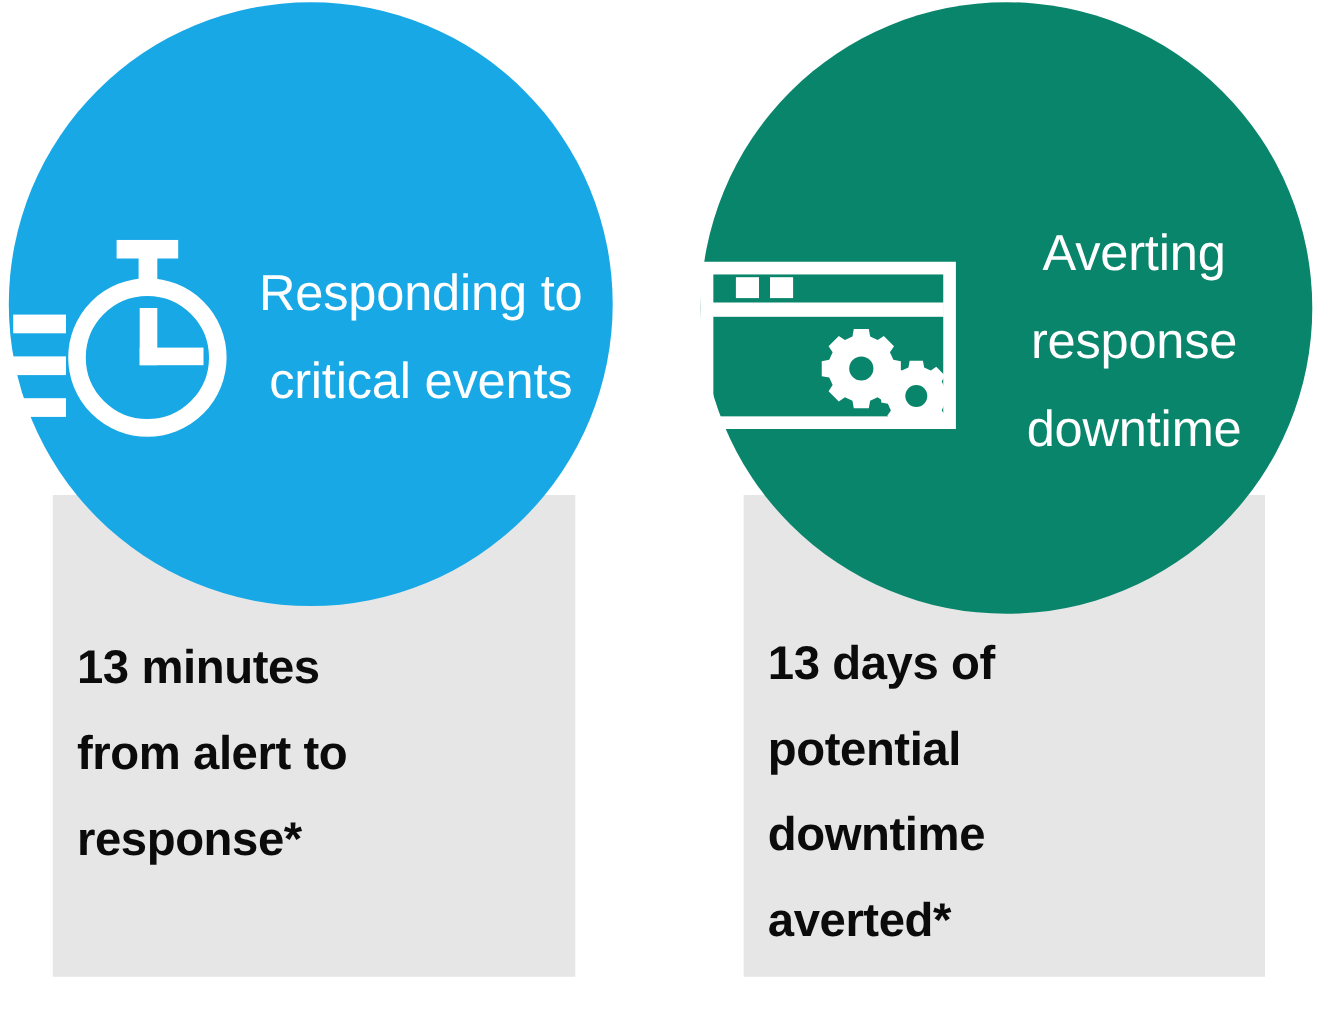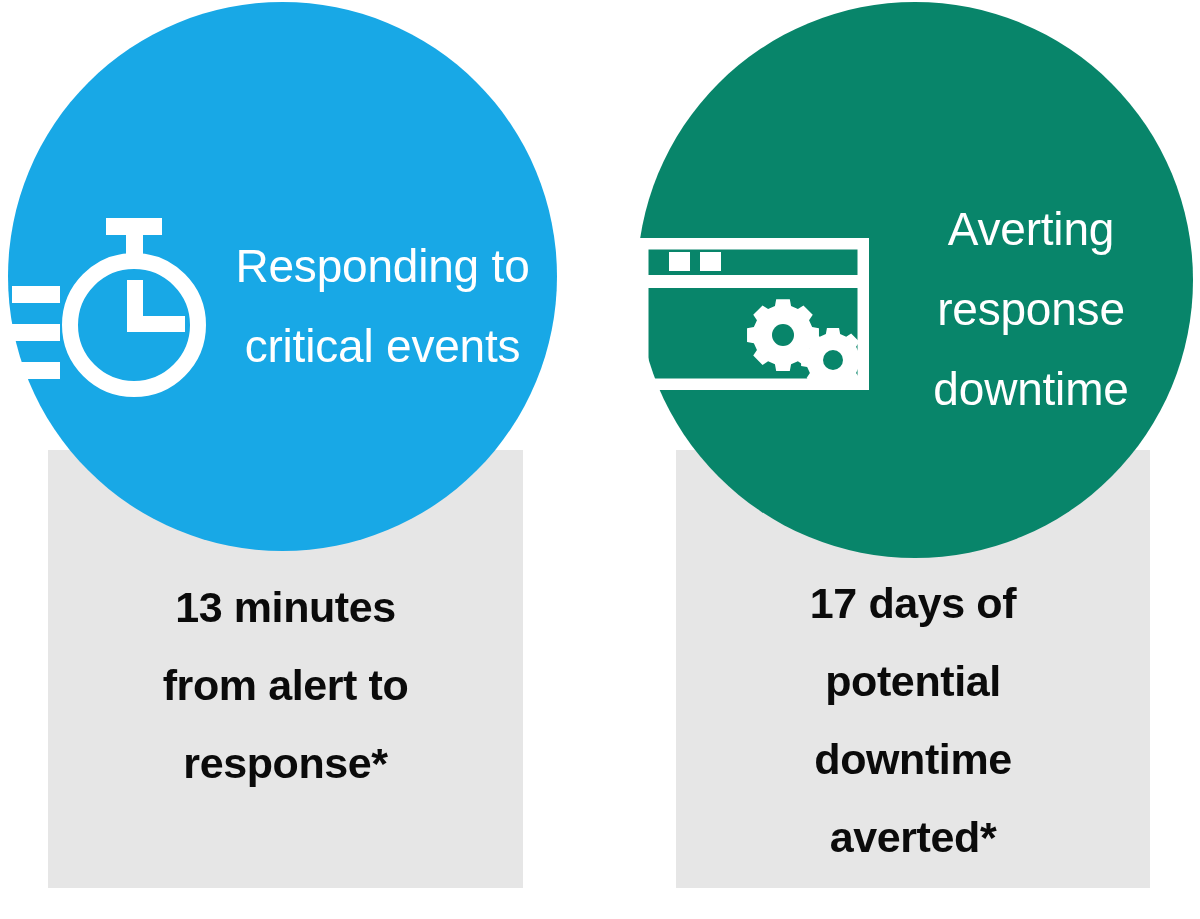--- a/index.html
+++ b/index.html
@@ -28,21 +28,20 @@
     display: flex;
     flex-direction: column;
     justify-content: flex-end;
     align-items: center;
   }
   .panel-left  { left: 48px;  top: 450px; width: 475px; height: 438px; }
   .panel-right { left: 676px; top: 450px; width: 474px; height: 438px; }
 
   .stat-text {
     width: 100%;
-    text-align: center;
     color: #0b0b0b;
     font-family: "Liberation Sans", sans-serif;
     font-weight: bold;
     font-size: 43px;
     line-height: 78px;
     letter-spacing: -0.4px;
     padding: 0 22px;
     box-sizing: border-box;
     white-space: pre-line;
   }
@@ -116,21 +115,21 @@
 
         <rect x="119" y="62" width="16" height="52" fill="#ffffff"></rect>
         <rect x="119" y="98" width="58" height="16" fill="#ffffff"></rect>
       </svg>
     </div>
     <div class="circle-label label-left">Responding to
 critical events</div>
   </div>
 
   <div class="panel panel-right">
-    <div class="stat-text stat-right">17 days of
+    <div class="stat-text stat-right">13 days of
 potential
 downtime
 averted*</div>
   </div>
 
   <div class="circle circle-right">
     <div class="icon-wrap icon-wrap-right">
       <svg width="232" height="152" viewBox="0 0 232 152" xmlns="http://www.w3.org/2000/svg" aria-hidden="true">
 
         <rect x="4" y="4" width="224" height="144" fill="none" stroke="#ffffff" stroke-width="15"></rect>

